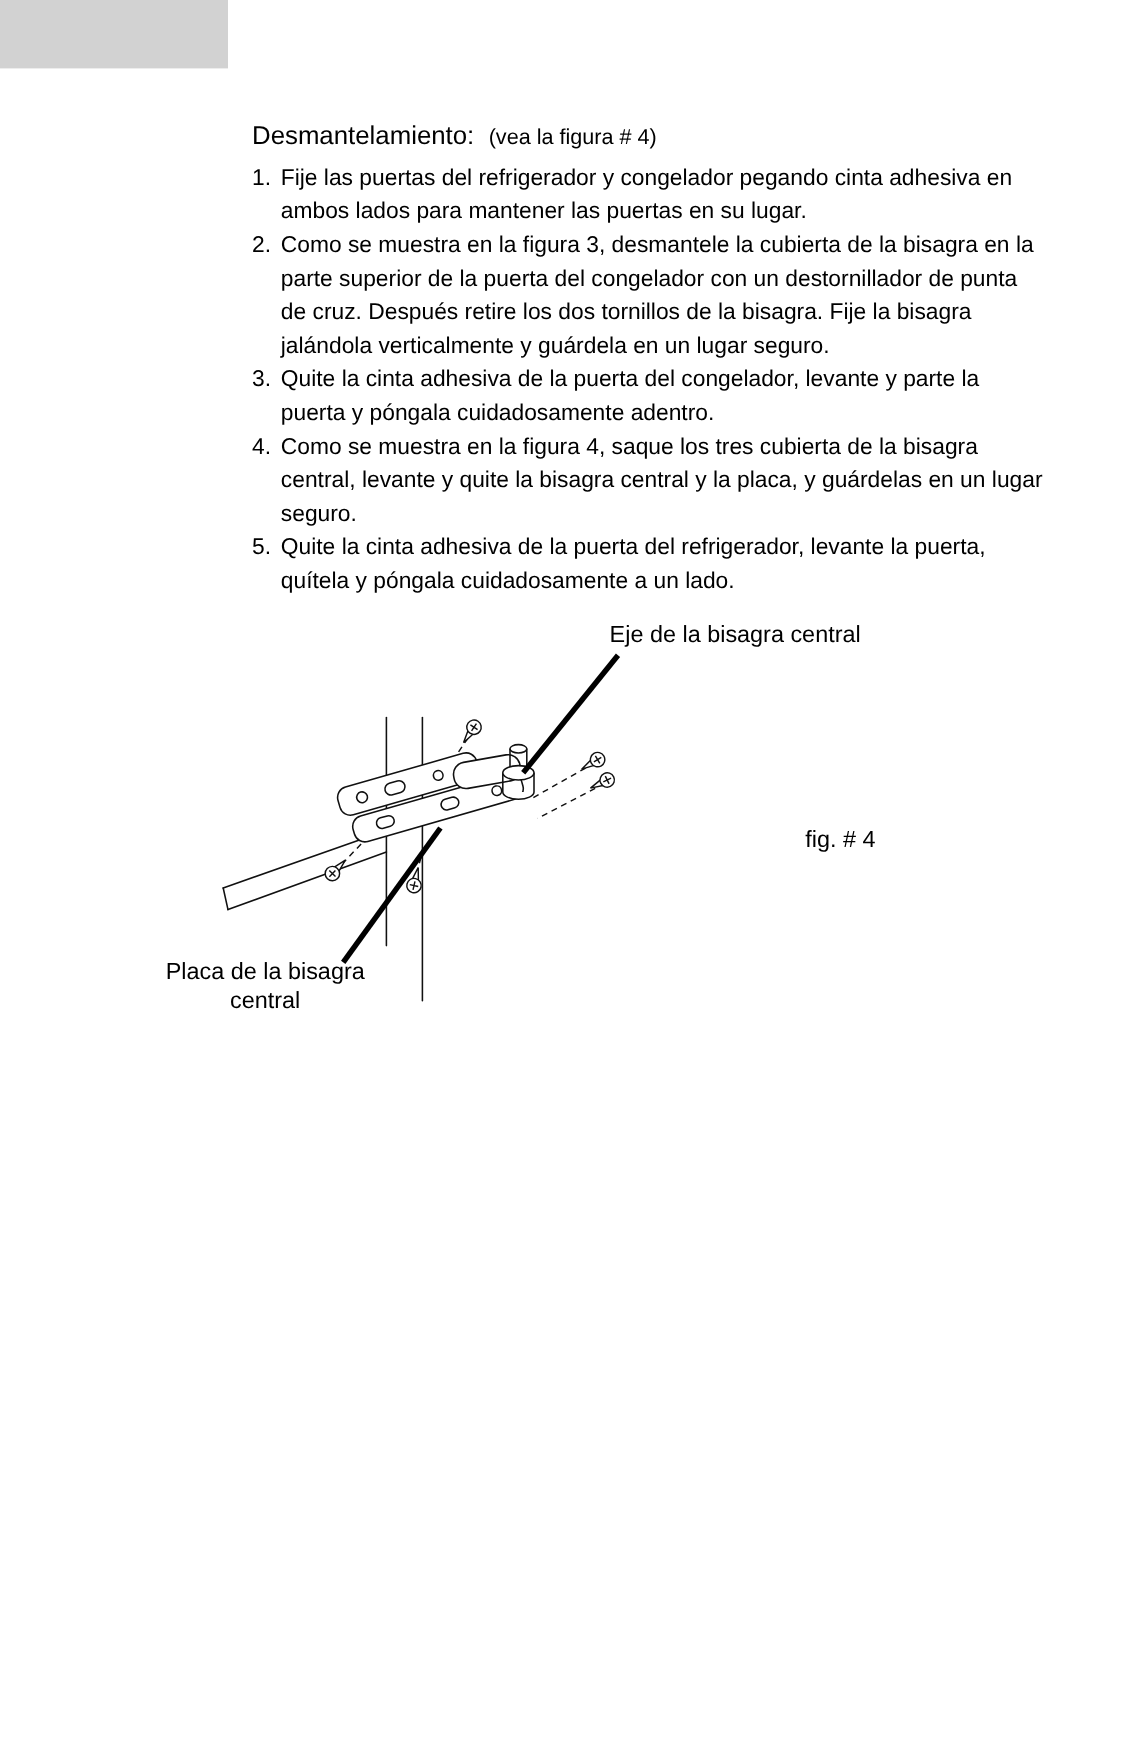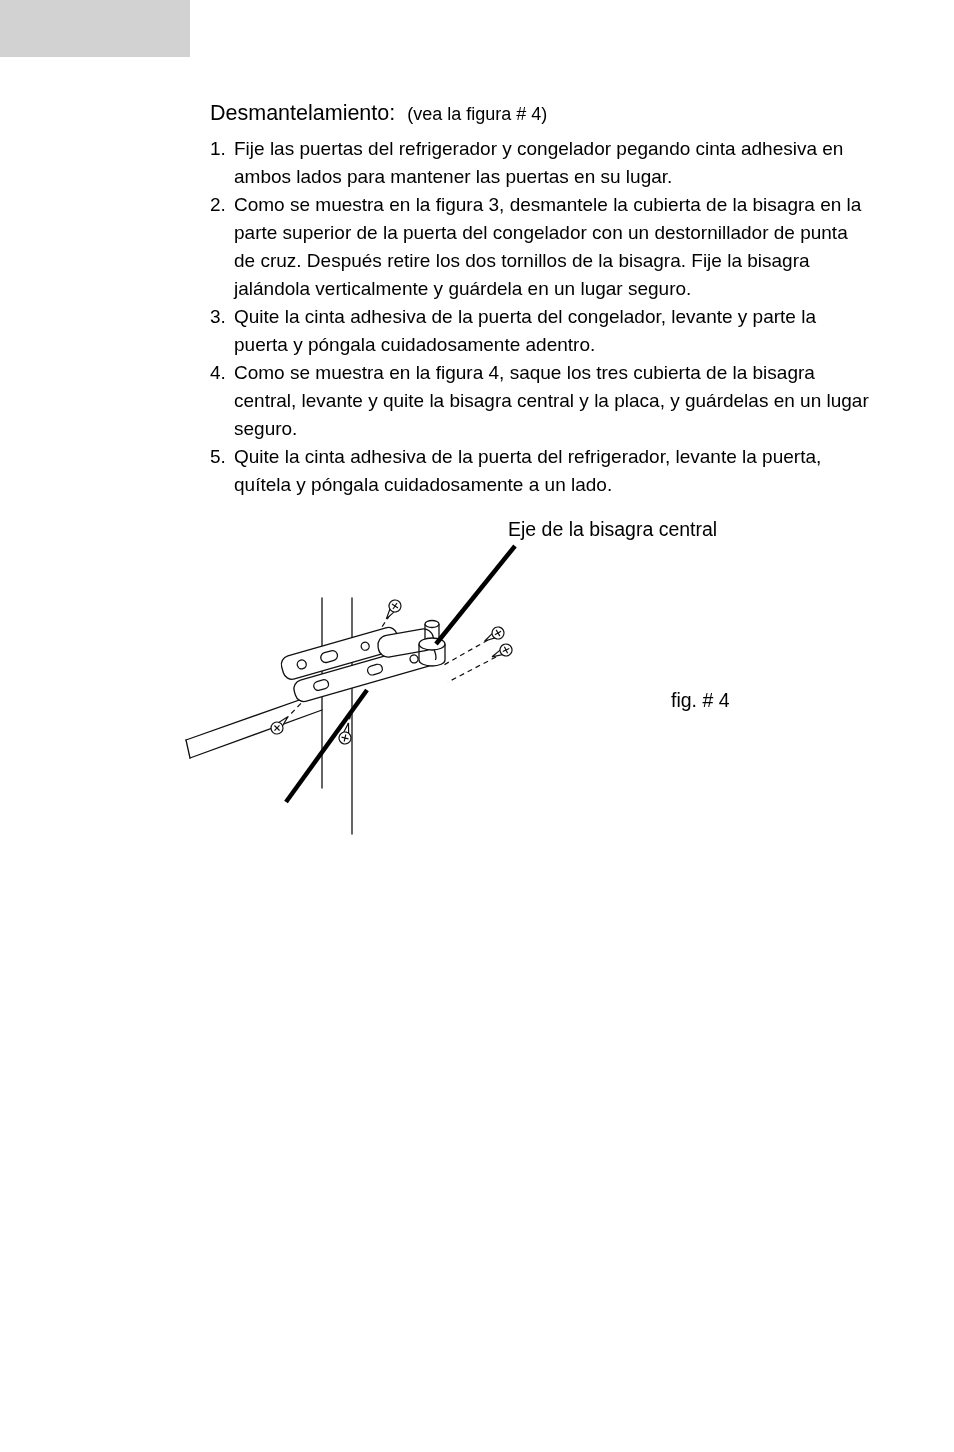--- a/index.html
+++ b/index.html
@@ -152,14 +152,18 @@
     <use href="#screw" transform="translate(386 130) rotate(64)"></use>
     <use href="#screw" transform="translate(157 208) rotate(224)"></use>
     <use href="#screw" transform="translate(225 218) rotate(193)"></use>
 
     <path d="M395,26 L316,124" stroke="#000000" stroke-width="4.5"></path>
     <path d="M166,282 L247,170" stroke="#000000" stroke-width="4.5"></path>
   </svg>
 
   <div class="fig-label" id="label-top">Eje de la bisagra central</div>
   <div class="fig-label" id="label-fig">fig. # 4</div>
+  <div class="fig-label" id="label-bottom">
+    <div>Placa de la bisagra</div>
+    <div>central</div>
+  </div>
 
 </div>
 
 </body></html>

